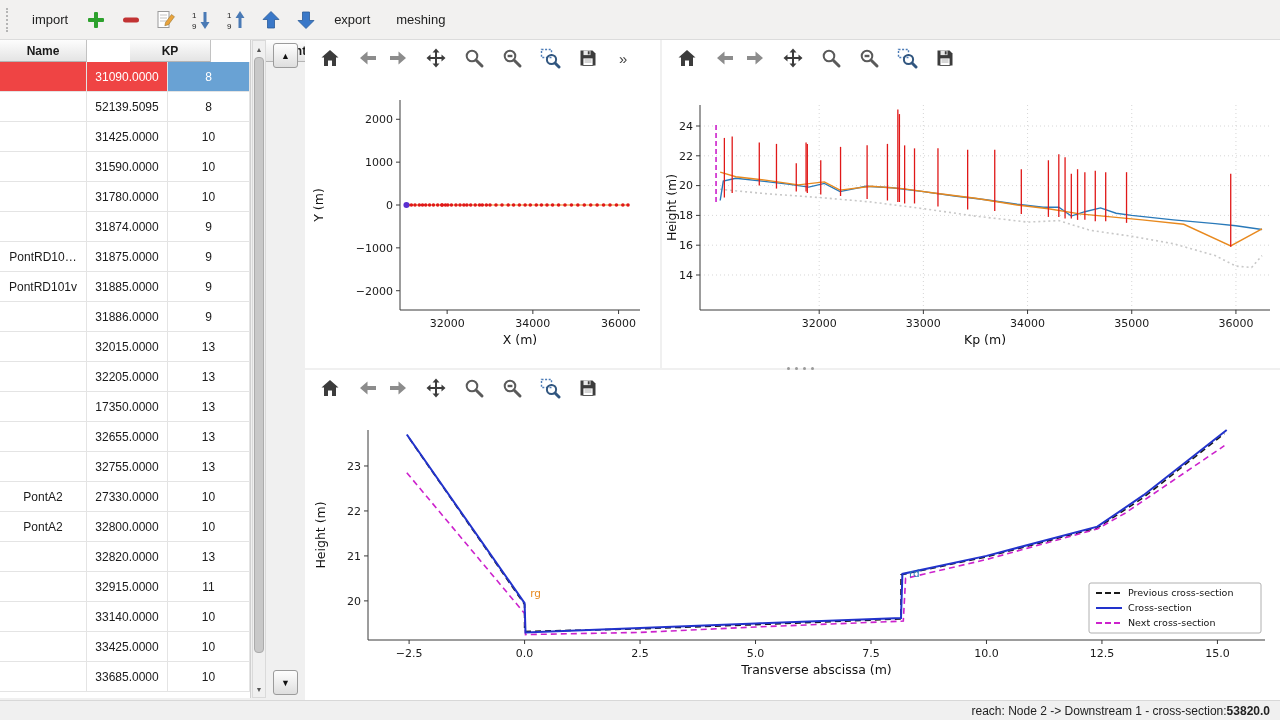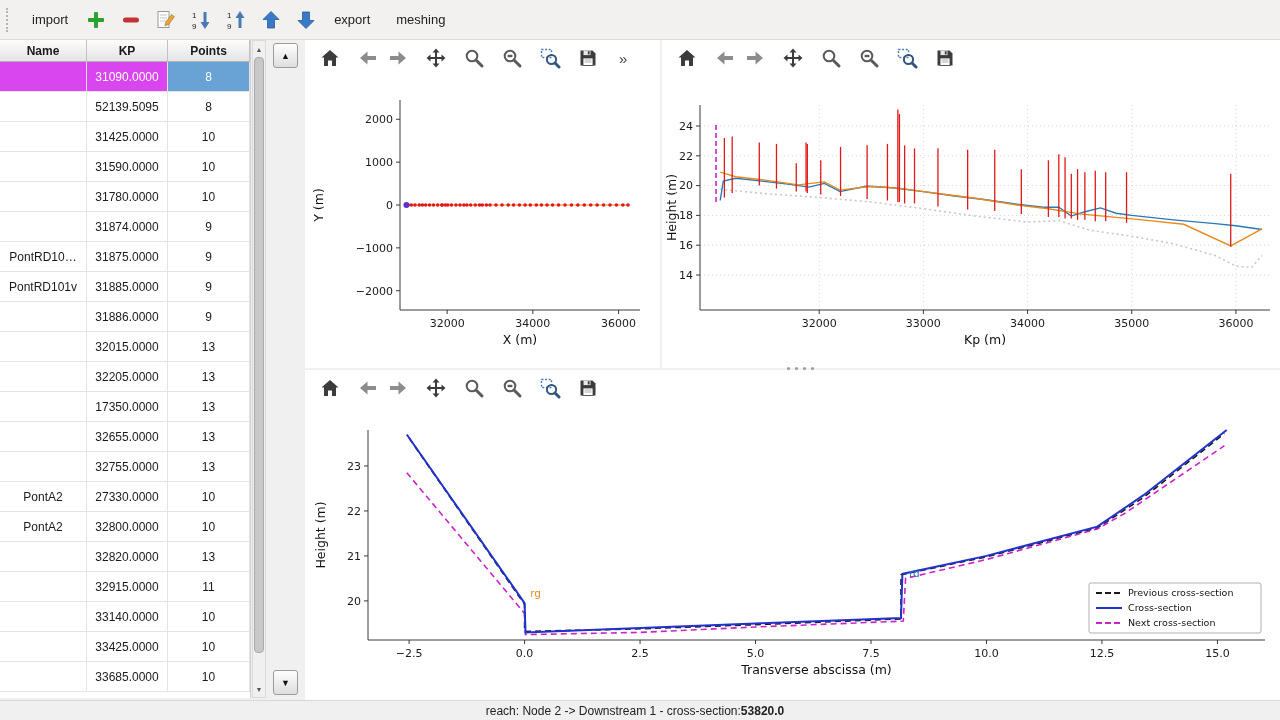--- a/index.html
+++ b/index.html
@@ -12,29 +12,29 @@
   .grip{width:5px;height:24px;border-left:2px dotted #b5b5b5;margin-right:2px;}
   .txtbtn{font-family:"Liberation Sans",sans-serif;font-size:13px;color:#222;background:transparent;
           border:none;padding:5px 9px;cursor:default;}
   .iconstrip{display:flex;gap:13px;align-items:center;}
   .tool-ic{width:22px;height:22px;display:inline-block;}
   .tool-ic svg{width:22px;height:22px;display:block;}
 
   
   .tablewrap{position:absolute;left:0;top:40px;width:251px;height:658px;background:#fff;
              border-right:1px solid #d0d0d0;box-sizing:border-box;}
-  .thead{display:grid;grid-template-columns:87px 81px 82px;height:22px;}
+  .thead{display:grid;grid-template-columns:87px 81px 82px;height:22px;gap:43px;}
   .th{background:linear-gradient(#fdfdfd,#e4e4e4);border-right:1px solid #c2c2c2;
       border-bottom:1px solid #b4b4b4;font-size:12px;font-weight:bold;display:flex;
       align-items:center;justify-content:center;color:#1a1a1a;}
   .tr{display:grid;grid-template-columns:87px 81px 82px;height:30px;}
   .td{border-right:1px solid #e4e4e4;border-bottom:1px solid #e4e4e4;font-size:12px;
       display:flex;align-items:center;justify-content:center;color:#1a1a1a;
       white-space:nowrap;overflow:hidden;background:#fff;}
-  .tr.sel .td{background:#d946ef;color:#fff;}
+  .tr.sel .td{background:#ef4444;color:#fff;}
   .tr.sel .td.pts{background:#69a2d4;}
 
   
   .vscroll{position:absolute;left:252px;top:40px;width:14px;height:658px;background:#f0f0f0;
            border:1px solid #dadada;box-sizing:border-box;}
   .sb-arrow{position:absolute;left:0;width:12px;height:14px;font-size:7px;color:#555;
             display:flex;align-items:center;justify-content:center;}
   .sb-arrow.up{top:1px;} .sb-arrow.down{bottom:1px;}
   .sb-thumb{position:absolute;left:1px;top:16px;width:10px;height:596px;background:#c8c8c8;
             border:1px solid #ababab;border-radius:4px;box-sizing:border-box;}
@@ -57,21 +57,21 @@
   .ovf{font-size:15px;color:#444;margin-left:4px;}
   svg.plot{display:block;}
   svg.plot text{font-family:"DejaVu Sans","Liberation Sans",sans-serif;}
 
   .splitdots{position:absolute;left:768px;top:366px;width:64px;height:5px;display:flex;gap:5px;
              align-items:center;justify-content:center;}
   .splitdots i{width:3px;height:3px;background:#9a9a9a;border-radius:50%;display:block;}
 
   
   .statusbar{position:absolute;left:0;top:700px;width:1280px;height:20px;background:#f0f0f0;
-             border-top:1px solid #d8d8d8;display:flex;align-items:center;justify-content:center;
+             border-top:1px solid #d8d8d8;display:flex;align-items:center;justify-content:flex-end;
              padding-right:10px;box-sizing:border-box;font-size:12px;color:#222;}
 </style>
 </head>
 <body>
 
 <div class="app">
 
   <div class="topbar">
     <div class="grip"></div>
     <button class="txtbtn">import</button>

